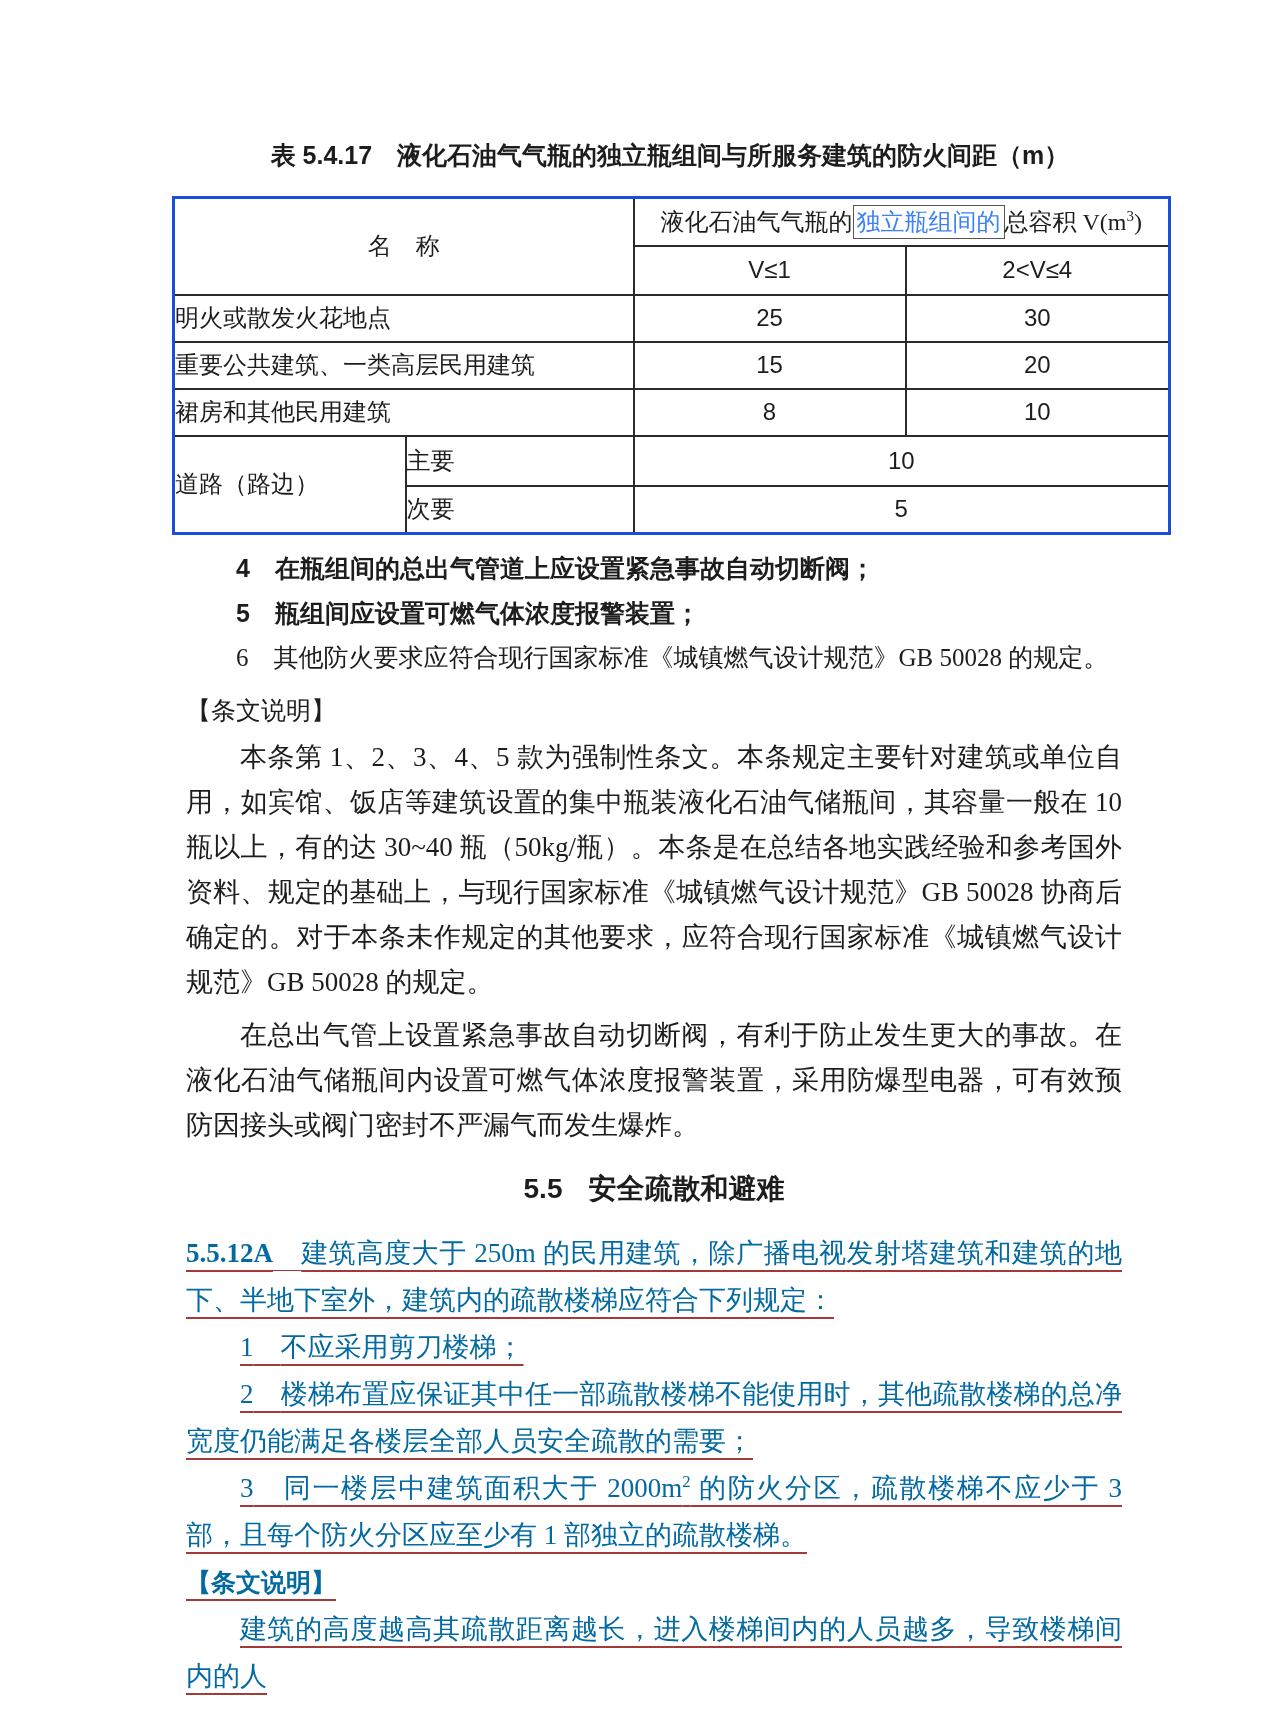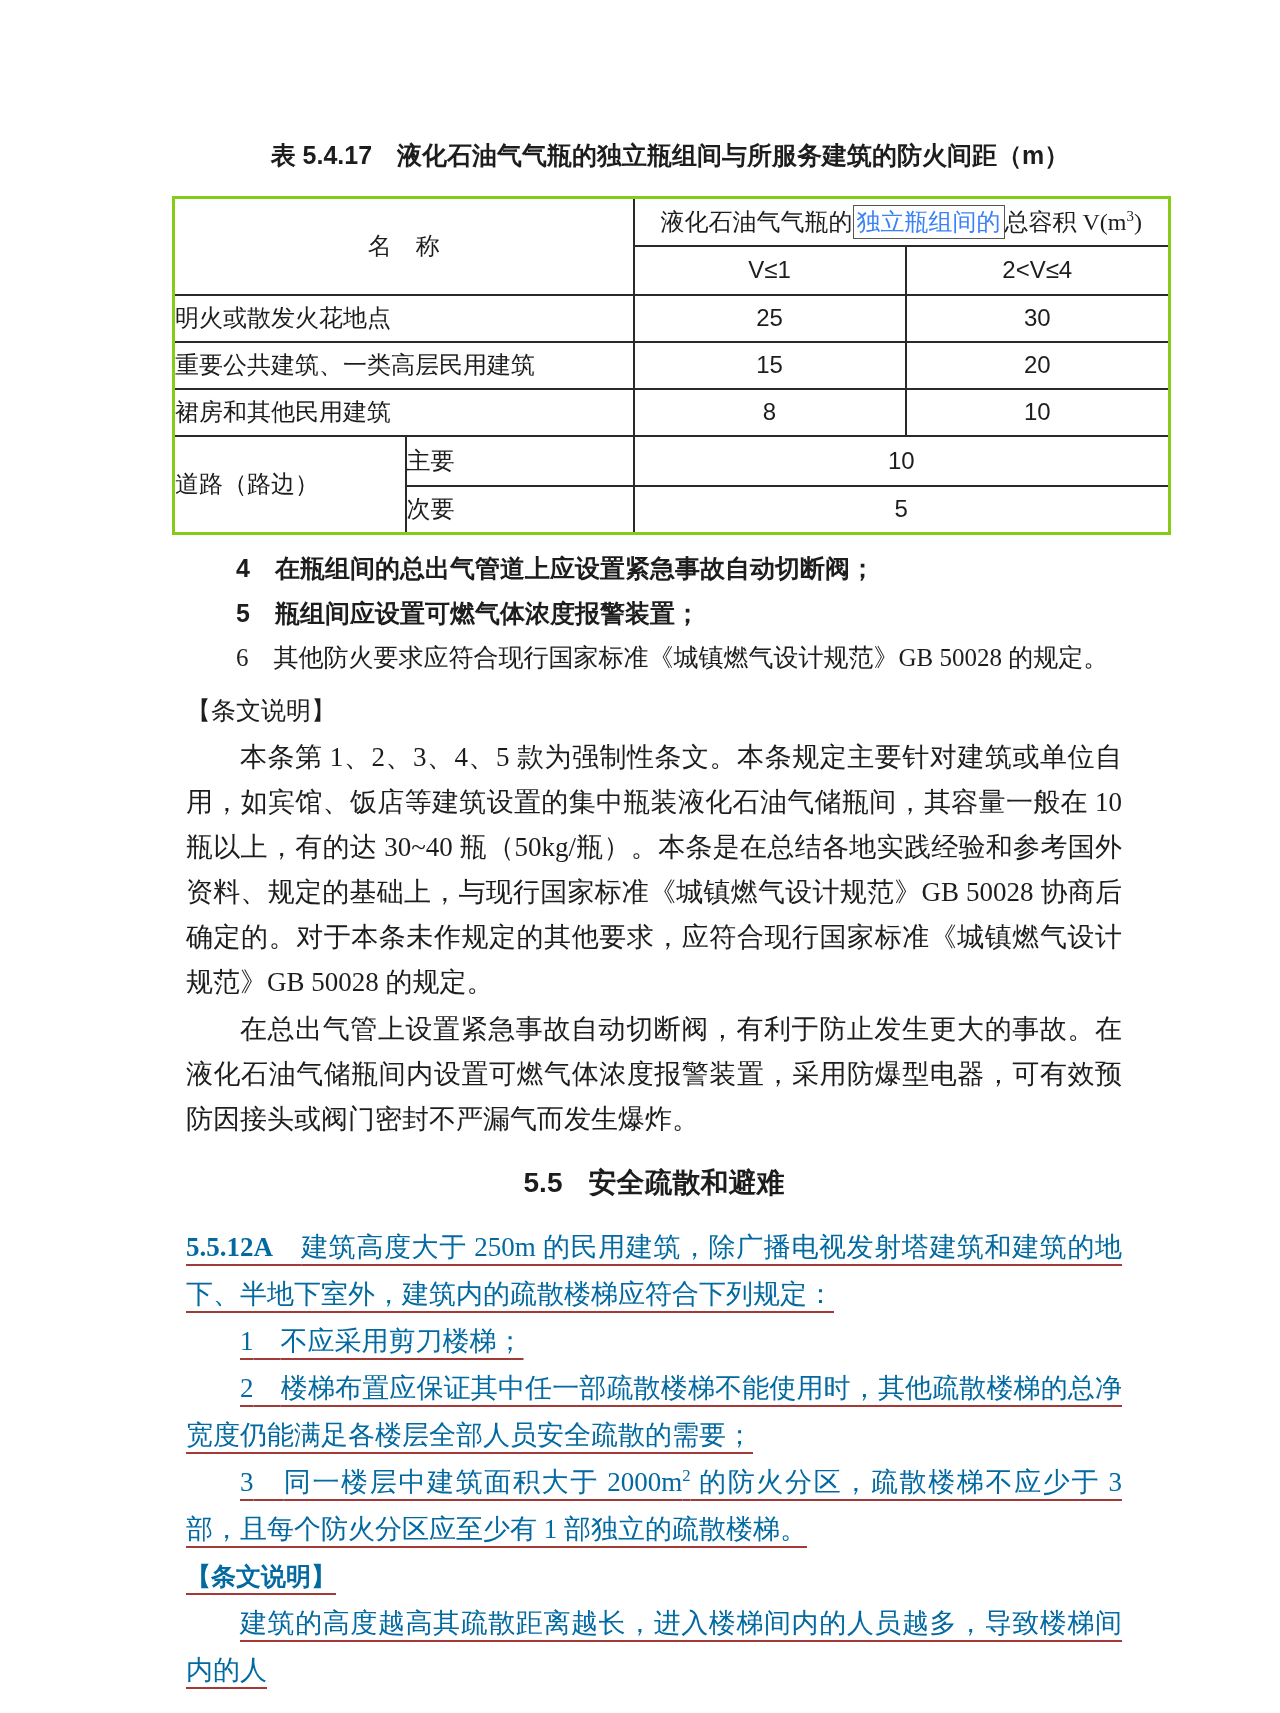--- a/index.html
+++ b/index.html
@@ -24,21 +24,21 @@
     font-weight:bold;
     font-size:25px;
     line-height:30px;
     white-space:nowrap;
   }
   table.fire-table {
     width:996px;
     margin:26px 0 0 -14px;
     border-collapse:collapse;
     table-layout:fixed;
-    border:3px solid #84cc16;
+    border:3px solid #1d4ed8;
   }
   table.fire-table td {
     border:2px solid #2a2a2a;
     padding:0;
     font-size:24px;
     font-family:"Liberation Sans", sans-serif;
     vertical-align:middle;
   }
   td.cell-center { text-align:center; }
   td.cell-name { text-align:left; padding-left:26px;margin-top:39px; }
@@ -85,21 +85,21 @@
   }
 
   
   .body-para {
     margin:10px 0 0 0;
     font-size:27px;
     line-height:45px;
     text-align:justify;
     text-indent:2em;
   }
-  .body-para + .body-para { margin-top:2px; }
+  .body-para + .body-para { margin-top:8px; }
 
   
   .section-heading {
     margin:22px 0 0 0;
     text-align:center;
     font-family:"Liberation Sans", sans-serif;
     font-weight:bold;
     font-size:28px;
     line-height:38px;
   }

